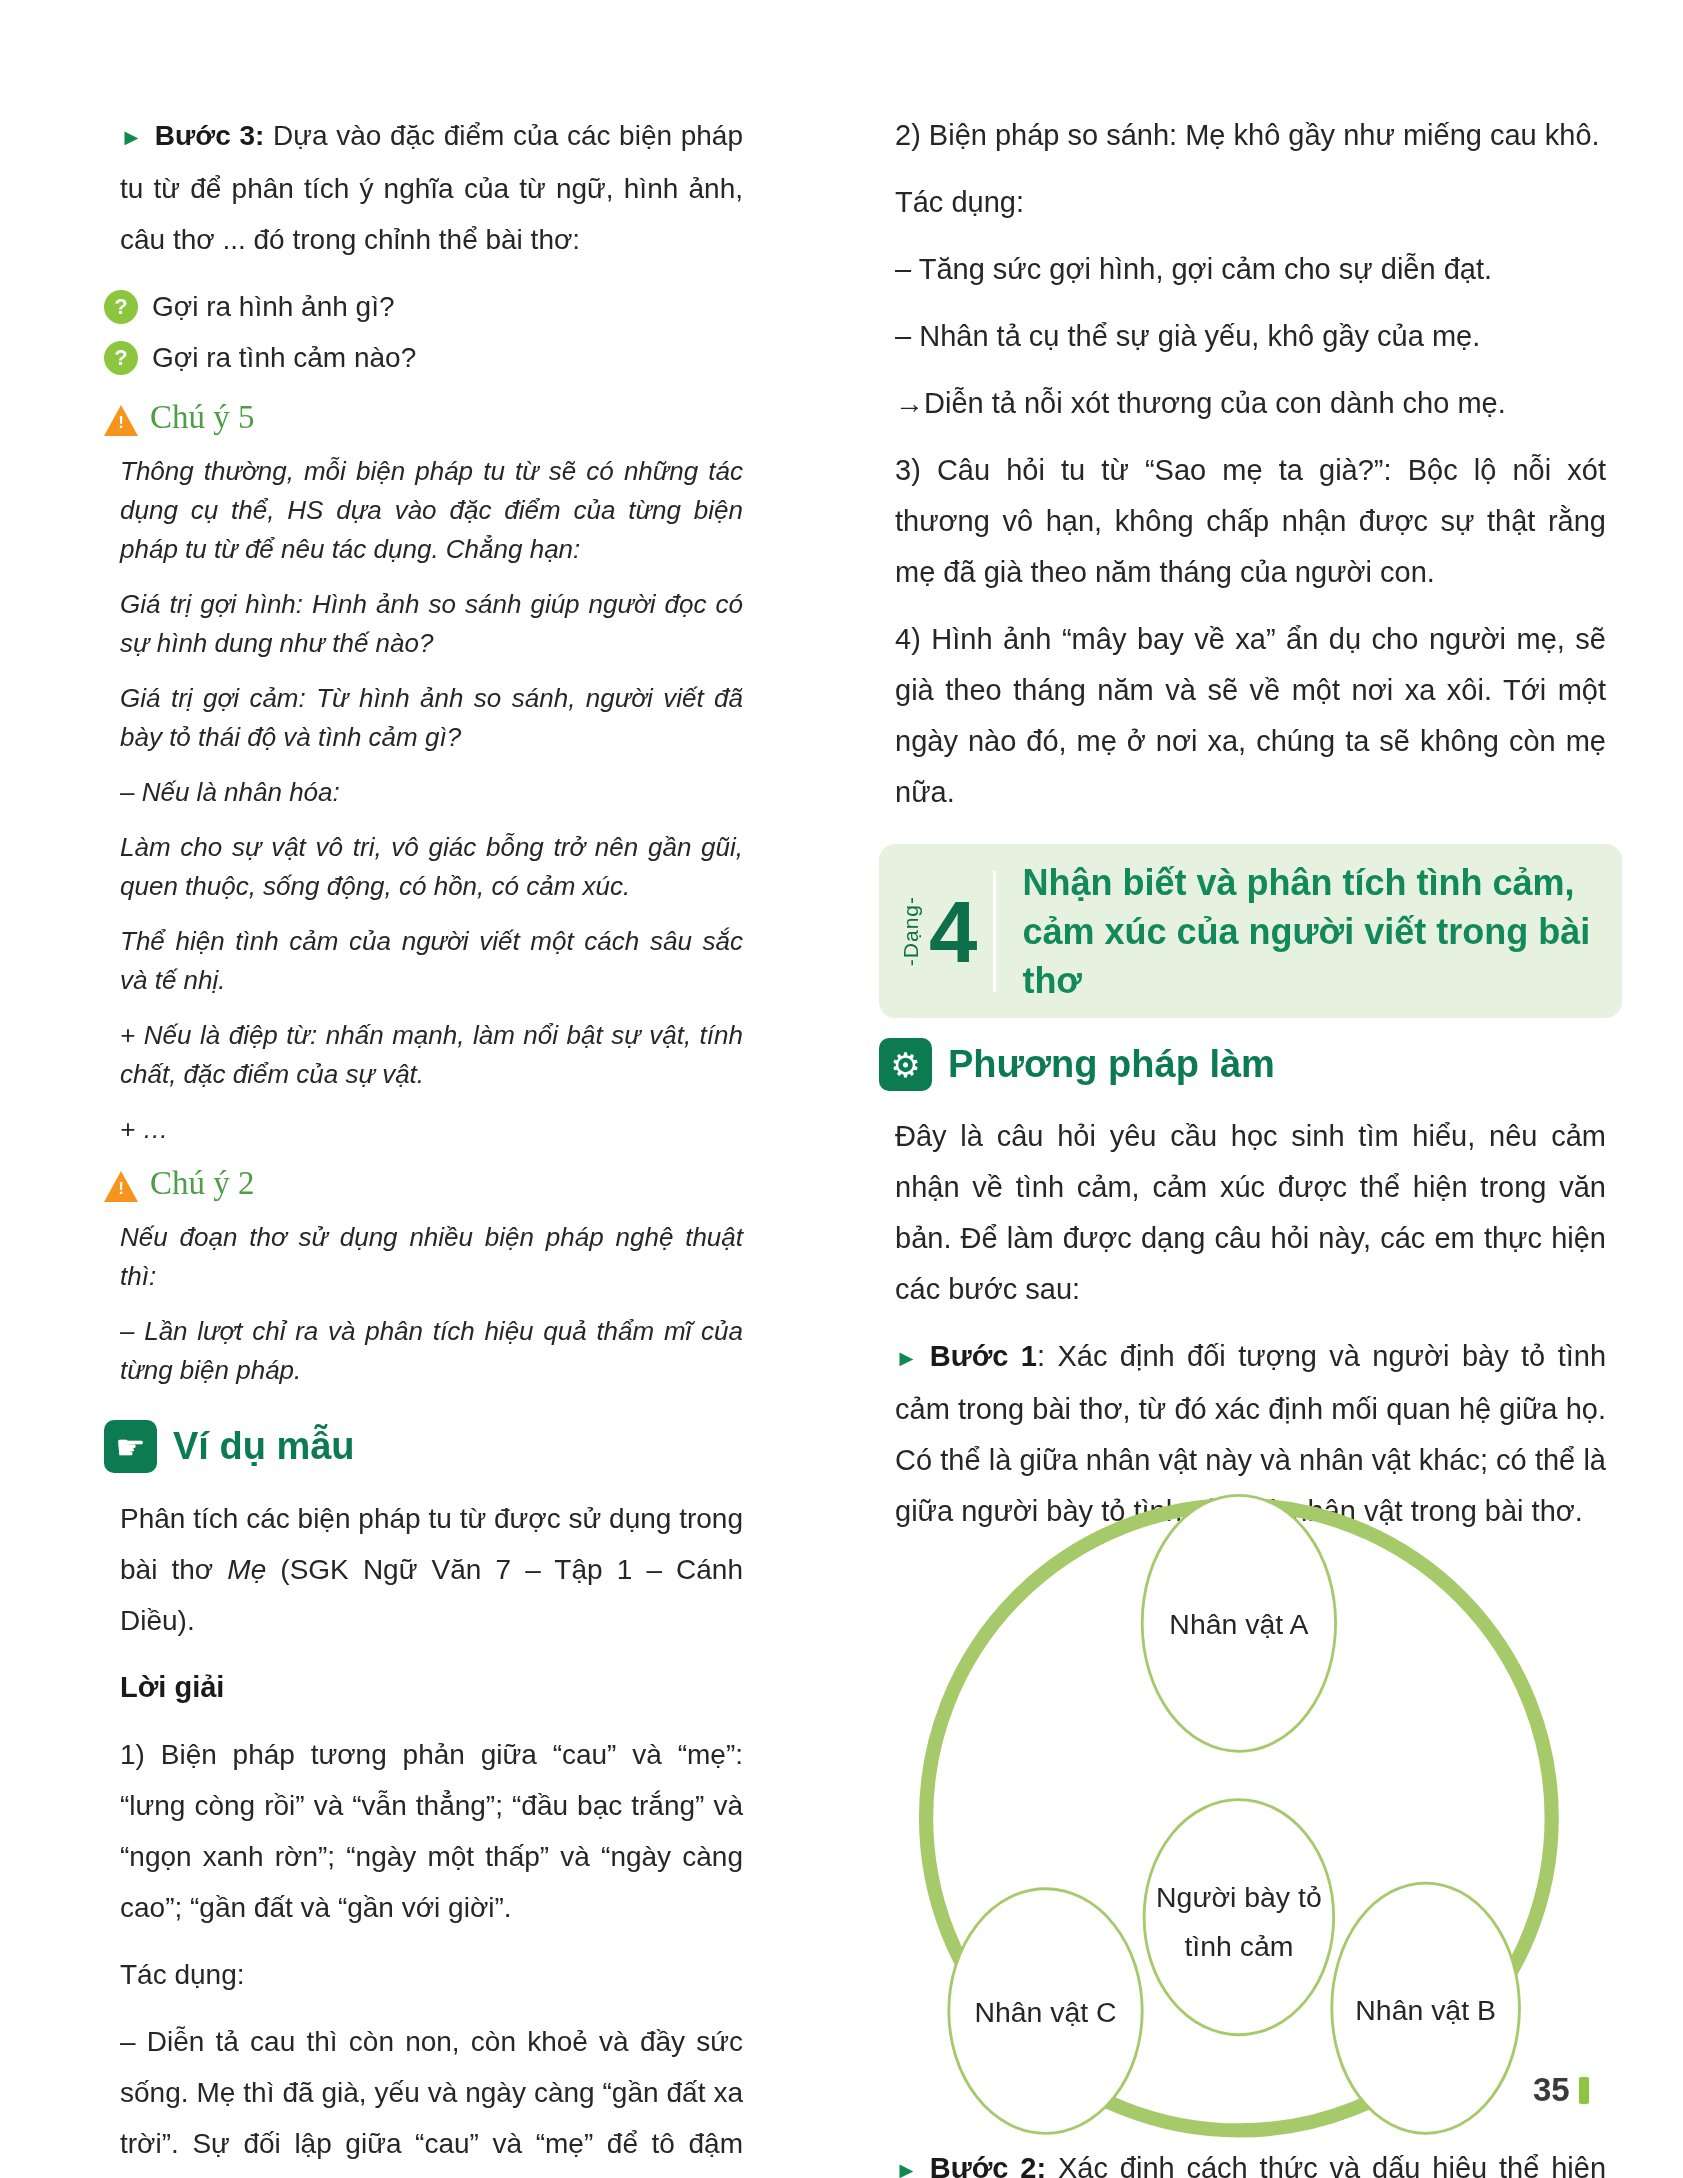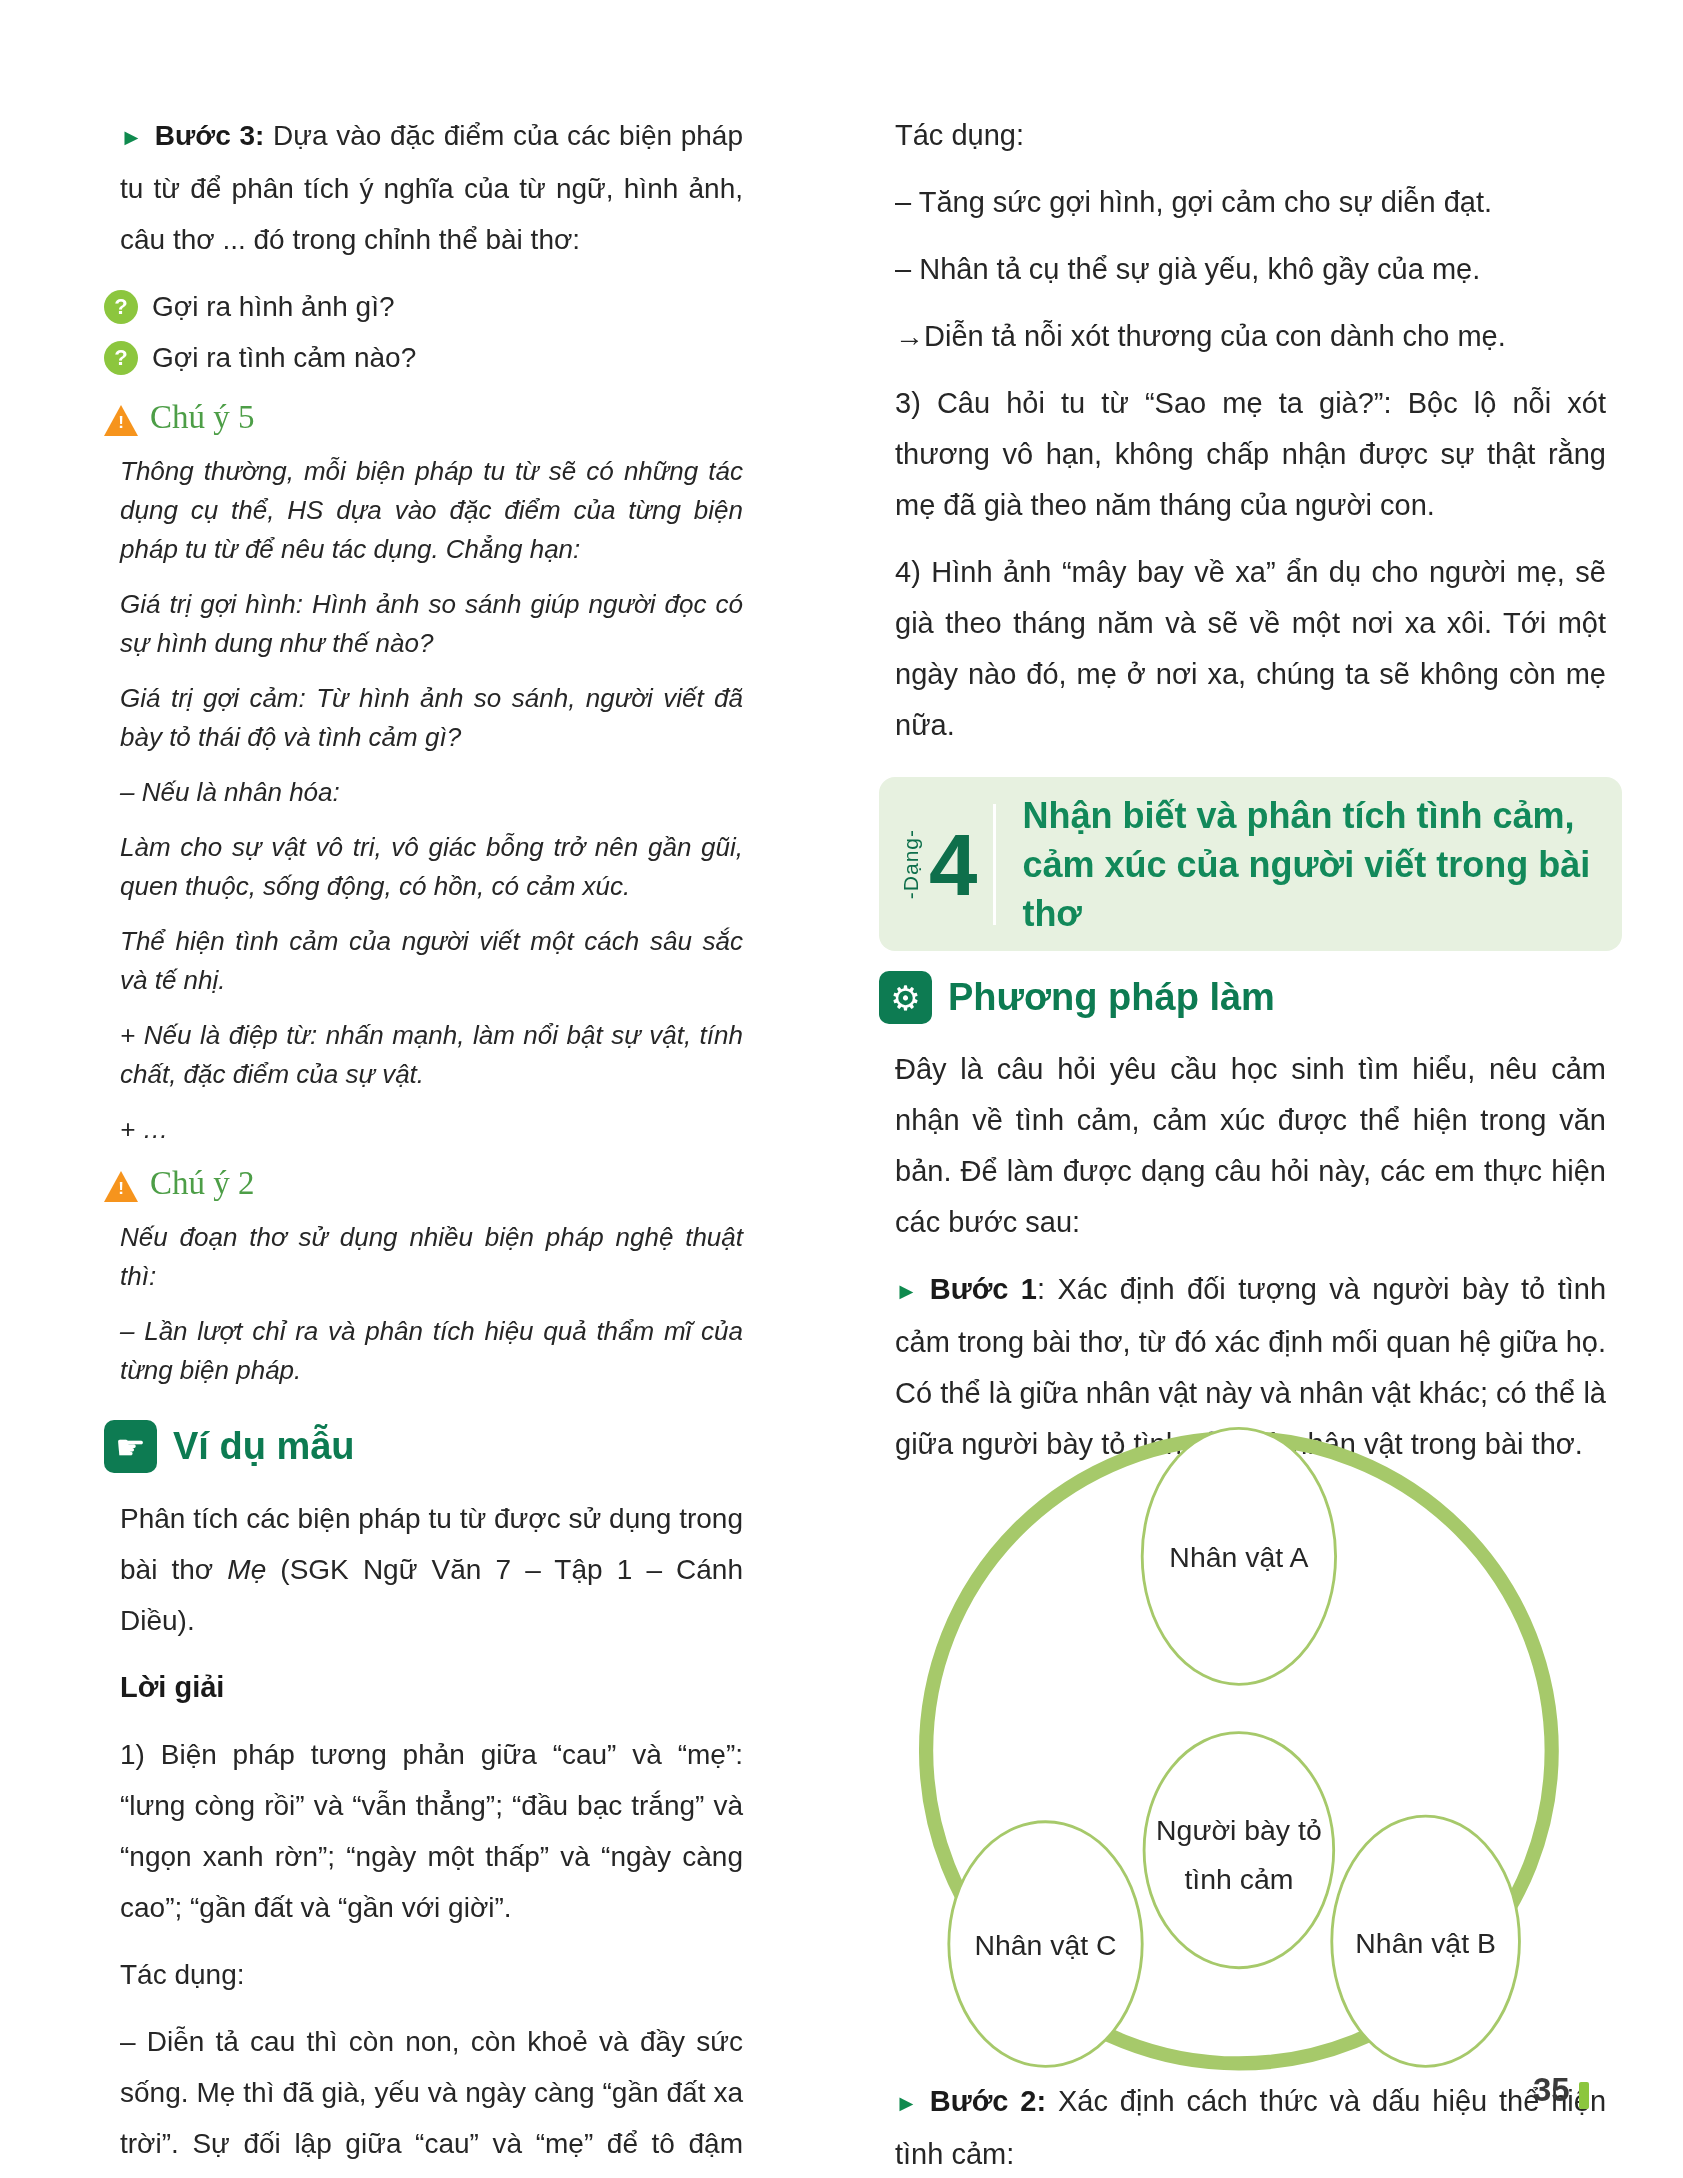--- a/index.html
+++ b/index.html
@@ -45,21 +45,21 @@
   .dang-side { writing-mode:vertical-rl; transform:rotate(180deg); color:#0e6f4b; font-size:21px; letter-spacing:1px; }
   .dang-num  { color:#0e6f4b; font-size:87px; font-weight:700; line-height:1; margin:0 16px 0 6px; }
   .dang-div  { width:3px; height:121px; background:#ffffff; margin-right:26px; flex:0 0 auto; }
   .dang-title { color:#12895a; font-weight:700; font-size:36px; line-height:49px; }
 
   .diagram-svg { display:block; margin:-69px auto 0; }
   .diagram-svg text { font-family:"Liberation Sans", sans-serif; font-size:30px; fill:#262626; }
 
   .step2-p { margin-top:-14px; }
 
-  .page-no { position:absolute; top:2071px; left:1533px; display:flex; align-items:flex-end; gap:9px;
+  .page-no { position:absolute; top:2071px; left:1533px; display:flex; align-items:center; gap:9px;
              font-size:33px; font-weight:600; color:#3a3a3a; }
   .page-bar { width:10px; height:27px; background:#8cc63e; border-radius:2px; }
 </style>
 </head>
 <body>
 
 <div class="page">
 
   <div class="col col-left">
 
@@ -112,20 +112,21 @@
     <p class="solution-label">Lời giải</p>
 
     <p class="body-p">1) Biện pháp tương phản giữa “cau” và “mẹ”: “lưng còng rồi” và “vẫn thẳng”; “đầu bạc trắng” và “ngọn xanh rờn”; “ngày một thấp” và “ngày càng cao”; “gần đất và “gần với giời”.</p>
     <p class="body-p">Tác dụng:</p>
     <p class="body-p">– Diễn tả cau thì còn non, còn khoẻ và đầy sức sống. Mẹ thì đã già, yếu và ngày càng “gần đất xa trời”. Sự đối lập giữa “cau” và “mẹ” để tô đậm thực tế rằng mẹ sẽ ngày một già yếu, qua đó bộc lộ nỗi đau đớn, xót xa của người con.</p>
     <p class="body-p">– Tăng sức gợi hình, gợi cảm cho sự diễn đạt và giúp đoạn thơ cân đối, nhịp nhàng.</p>
   </div>
 
   <div class="col col-right">
 
+    <p class="body-p">2) Biện pháp so sánh: Mẹ khô gầy như miếng cau khô.</p>
     <p class="body-p">Tác dụng:</p>
     <p class="body-p">– Tăng sức gợi hình, gợi cảm cho sự diễn đạt.</p>
     <p class="body-p">– Nhân tả cụ thể sự già yếu, khô gầy của mẹ.</p>
     <p class="body-p">→Diễn tả nỗi xót thương của con dành cho mẹ.</p>
     <p class="body-p">3) Câu hỏi tu từ “Sao mẹ ta già?”: Bộc lộ nỗi xót thương vô hạn, không chấp nhận được sự thật rằng mẹ đã già theo năm tháng của người con.</p>
     <p class="body-p">4) Hình ảnh “mây bay về xa” ẩn dụ cho người mẹ, sẽ già theo tháng năm và sẽ về một nơi xa xôi. Tới một ngày nào đó, mẹ ở nơi xa, chúng ta sẽ không còn mẹ nữa.</p>
 
     <div class="dang-box">
       <span class="dang-side">-Dạng-</span>
       <span class="dang-num">4</span>

